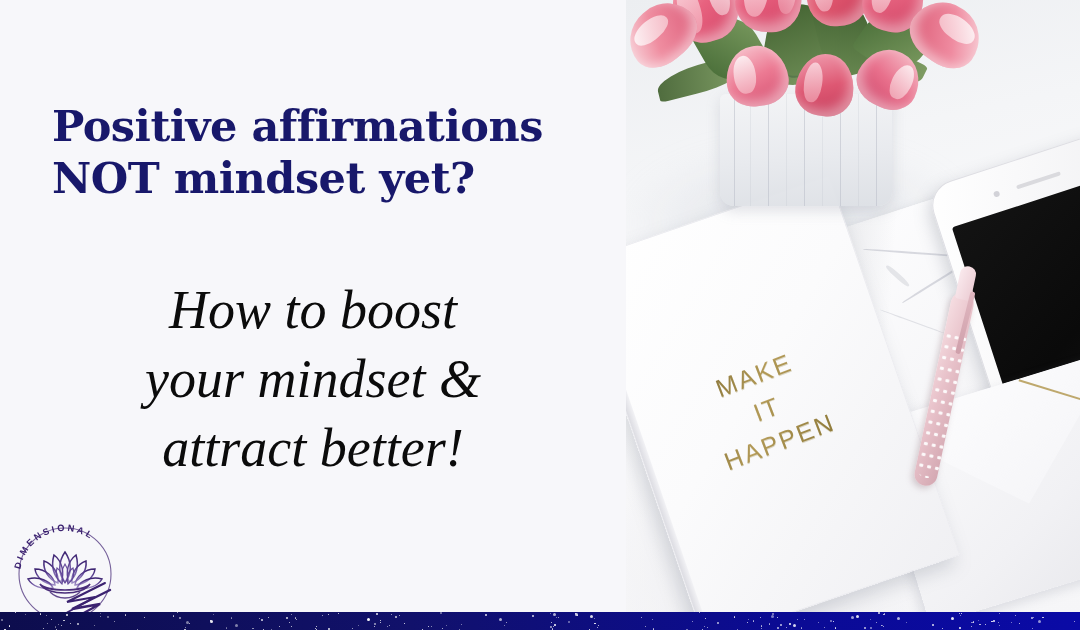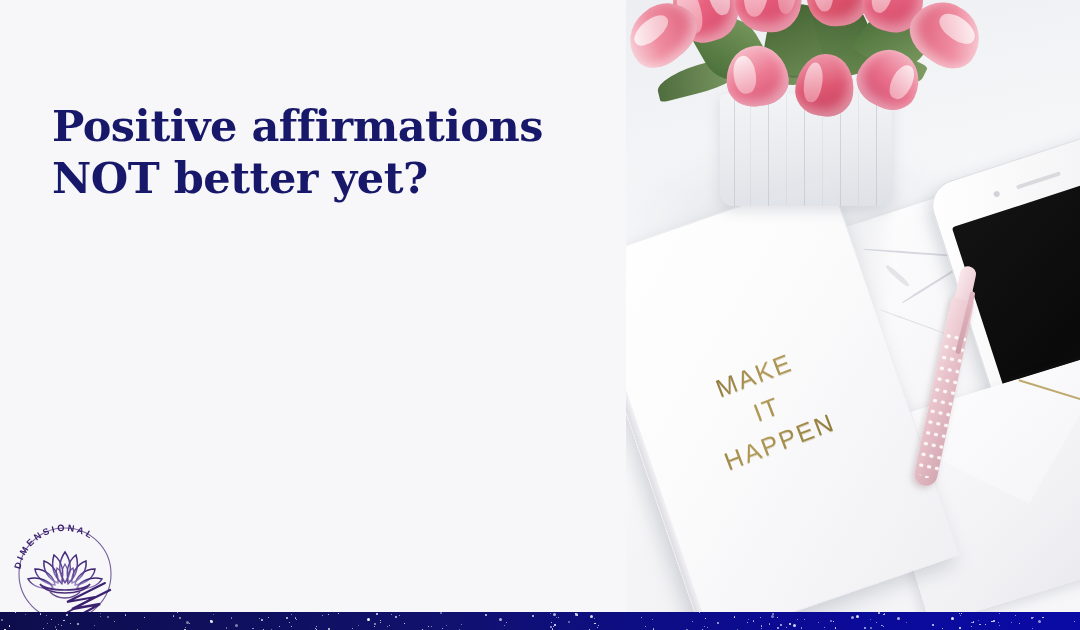--- a/index.html
+++ b/index.html
@@ -201,22 +201,25 @@
   .star{position:absolute;background:#ffffff;border-radius:50%;}
 </style>
 </head>
 <body>
 
 <div id="canvas">
 
   <div class="left-panel">
 
     <div class="headline">Positive affirmations
-NOT better yet?</div>
-
+NOT mindset yet?</div>
+
+    <div class="subhead">How to boost
+your mindset &amp;
+attract better!</div>
 
     <div class="logo">
       <svg viewBox="0 0 118 118" xmlns="http://www.w3.org/2000/svg">
         <defs>
           <linearGradient id="lotusGrad" x1="0" y1="0" x2="0" y2="1">
             <stop offset="0%" stop-color="#3b2270"></stop>
             <stop offset="55%" stop-color="#6a51a0"></stop>
             <stop offset="100%" stop-color="#9f8fc4"></stop>
           </linearGradient>
           <path id="arcPath" d="M 14 66 A 45 45 0 0 1 104 62" fill="none"></path>

